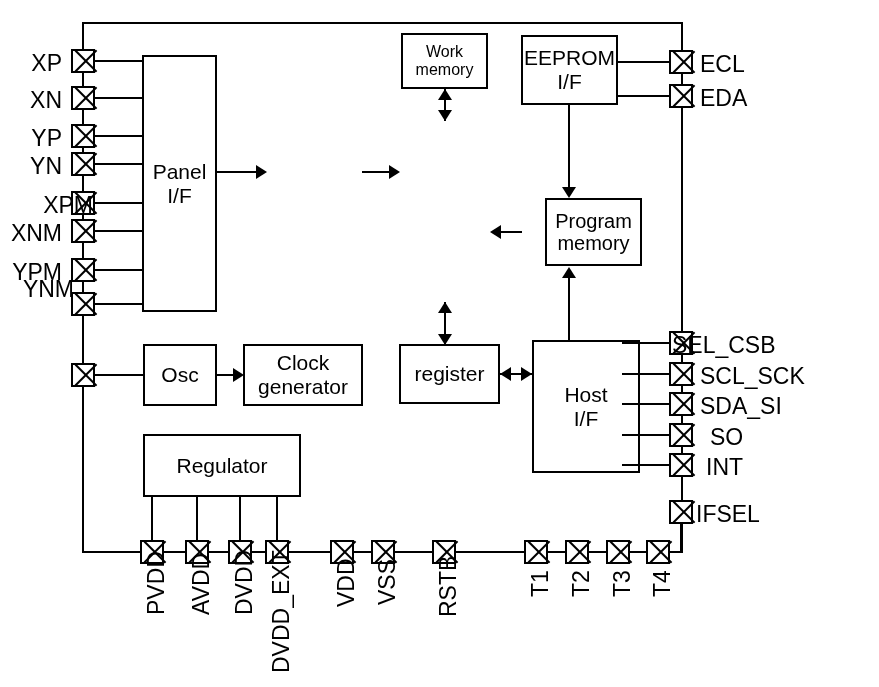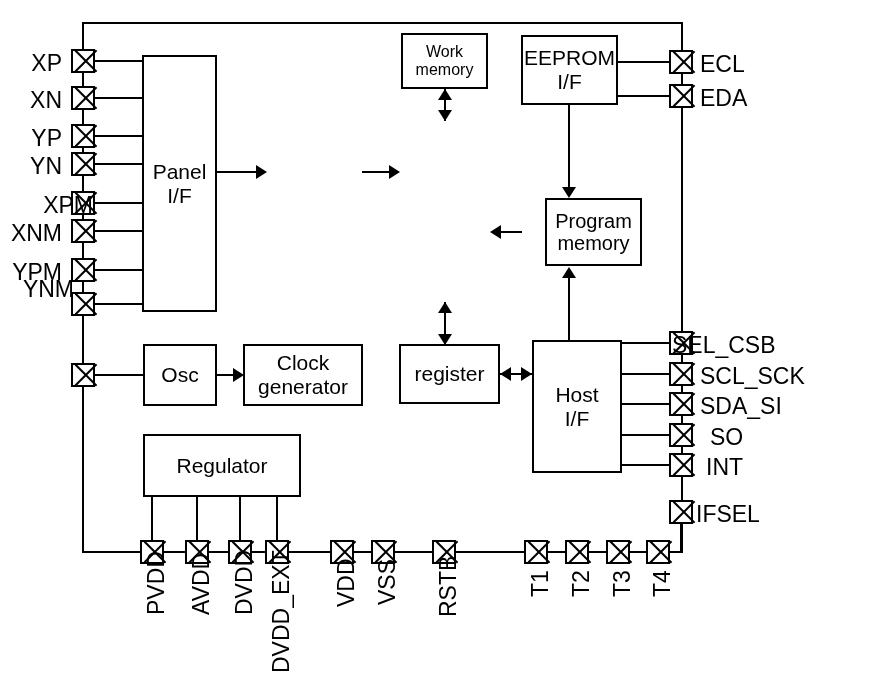--- a/index.html
+++ b/index.html
@@ -62,21 +62,21 @@
 
   <div class="blk" style="left:545px;top:198px;width:97px;height:68px;font-size:20px;">
     <span>Program</span>
     <span class="l2">memory</span>
   </div>
 
   <div class="blk" style="left:399px;top:344px;width:101px;height:60px;">
     <span>register</span>
   </div>
 
-  <div class="blk" style="left:532px;top:340px;width:90px;height:133px;">
+  <div class="blk" style="left:532px;top:340px;width:108px;height:133px;">
     <span>Host</span>
     <span class="l2">I/F</span>
   </div>
 
   <div class="blk" style="left:143px;top:344px;width:74px;height:62px;">
     <span>Osc</span>
   </div>
 
   <div class="blk" style="left:243px;top:344px;width:120px;height:62px;">
     <span>Clock</span>

